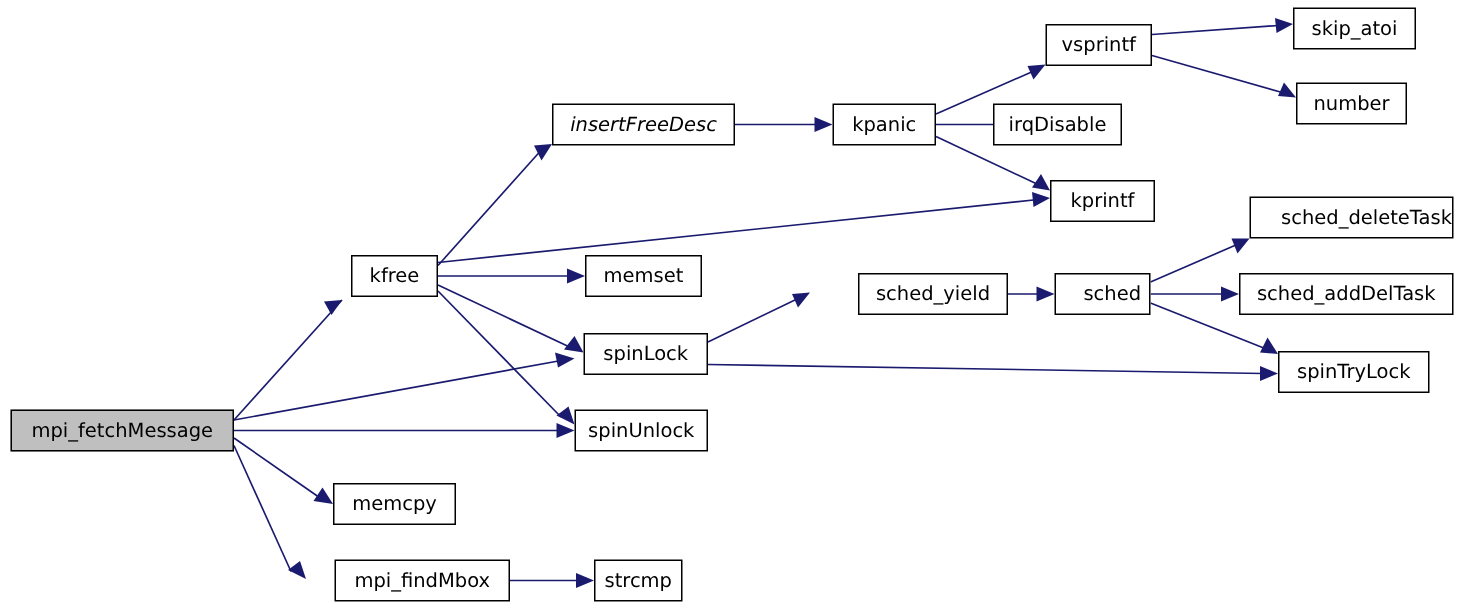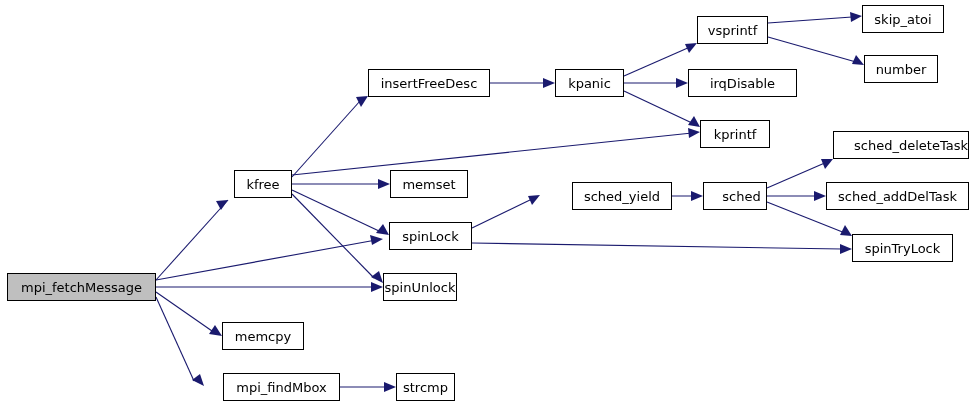--- a/index.html
+++ b/index.html
@@ -152,28 +152,28 @@
       <g>
         <path class="edge-path" d="M321,387 L386,387" stroke="#1a1a6e"></path>
         <path class="edge-head" d="M396,387 L384,382 L384,392 Z" fill="#1a1a6e"></path>
       </g>
     </svg>
 <div class="node highlight" style="left: 7px; top: 273px; width: 149px; height: 28px;">mpi_fetchMessage</div>
     <div class="node" style="left: 234px; top: 170px; width: 58px; height: 28px;">kfree</div>
     <div class="node" style="left: 222px; top: 322px; width: 82px; height: 28px;">memcpy</div>
     <div class="node" style="left: 204px; top: 373px; width: 117px; height: 28px; margin-left: 19px;">mpi_findMbox</div>
     <div class="node" style="left: 396px; top: 373px; width: 59px; height: 28px;">strcmp</div>
-    <div class="node" style="left: 368px; top: 69px; width: 122px; height: 28px;">insertFreeDesc</div>
+    <div class="node" style="left: 368px; top: 69px; width: 122px; height: 28px; font-style: italic;">insertFreeDesc</div>
     <div class="node" style="left: 390px; top: 170px; width: 78px; height: 28px;">memset</div>
     <div class="node" style="left: 389px; top: 222px; width: 83px; height: 28px;">spinLock</div>
-    <div class="node" style="left: 383px; top: 273px; width: 74px; height: 28px;">spinUnlock</div>
+    <div class="node" style="left: 383px; top: 273px; width: 89px; height: 28px;">spinUnlock</div>
     <div class="node" style="left: 555px; top: 69px; width: 69px; height: 28px;">kpanic</div>
     <div class="node" style="left: 540px; top: 182px; width: 100px; height: 28px; margin-left: 32px;">sched_yield</div>
     <div class="node" style="left: 697px; top: 16px; width: 71px; height: 28px;">vsprintf</div>
-    <div class="node" style="left: 688px; top: 69px; width: 109px; height: 28px;">irqDisable</div>
+    <div class="node" style="left: 662px; top: 69px; width: 86px; height: 28px;">irqDisable</div>
     <div class="node" style="left: 700px; top: 120px; width: 70px; height: 28px;">kprintf</div>
     <div class="node" style="left: 703px; top: 182px; width: 64px; height: 28px; padding-left: 13px;">sched</div>
     <div class="node" style="left: 862px; top: 5px; width: 82px; height: 28px;">skip_atoi</div>
     <div class="node" style="left: 864px; top: 55px; width: 74px; height: 28px;">number</div>
     <div class="node" style="left: 833px; top: 131px; width: 136px; height: 28px; padding-left: 20px;">sched_deleteTask</div>
     <div class="node" style="left: 826px; top: 182px; width: 143px; height: 28px;">sched_addDelTask</div>
     <div class="node" style="left: 852px; top: 234px; width: 101px; height: 28px;">spinTryLock</div>
   </div>
 
 </body></html>

